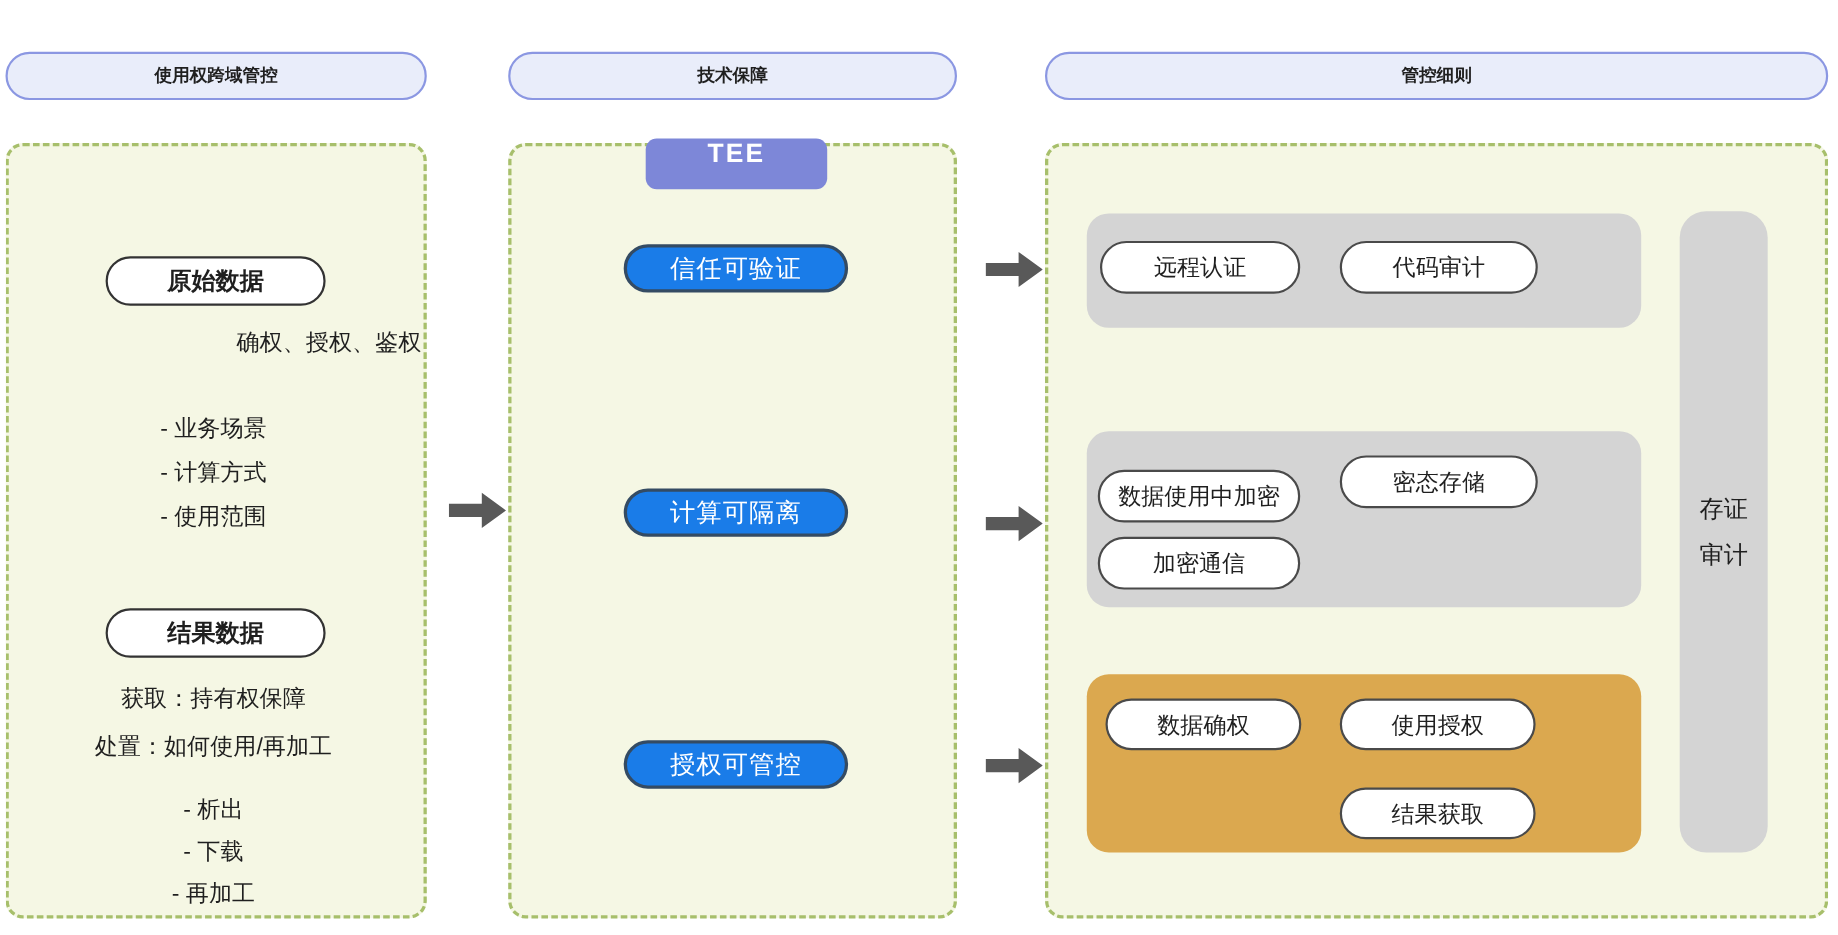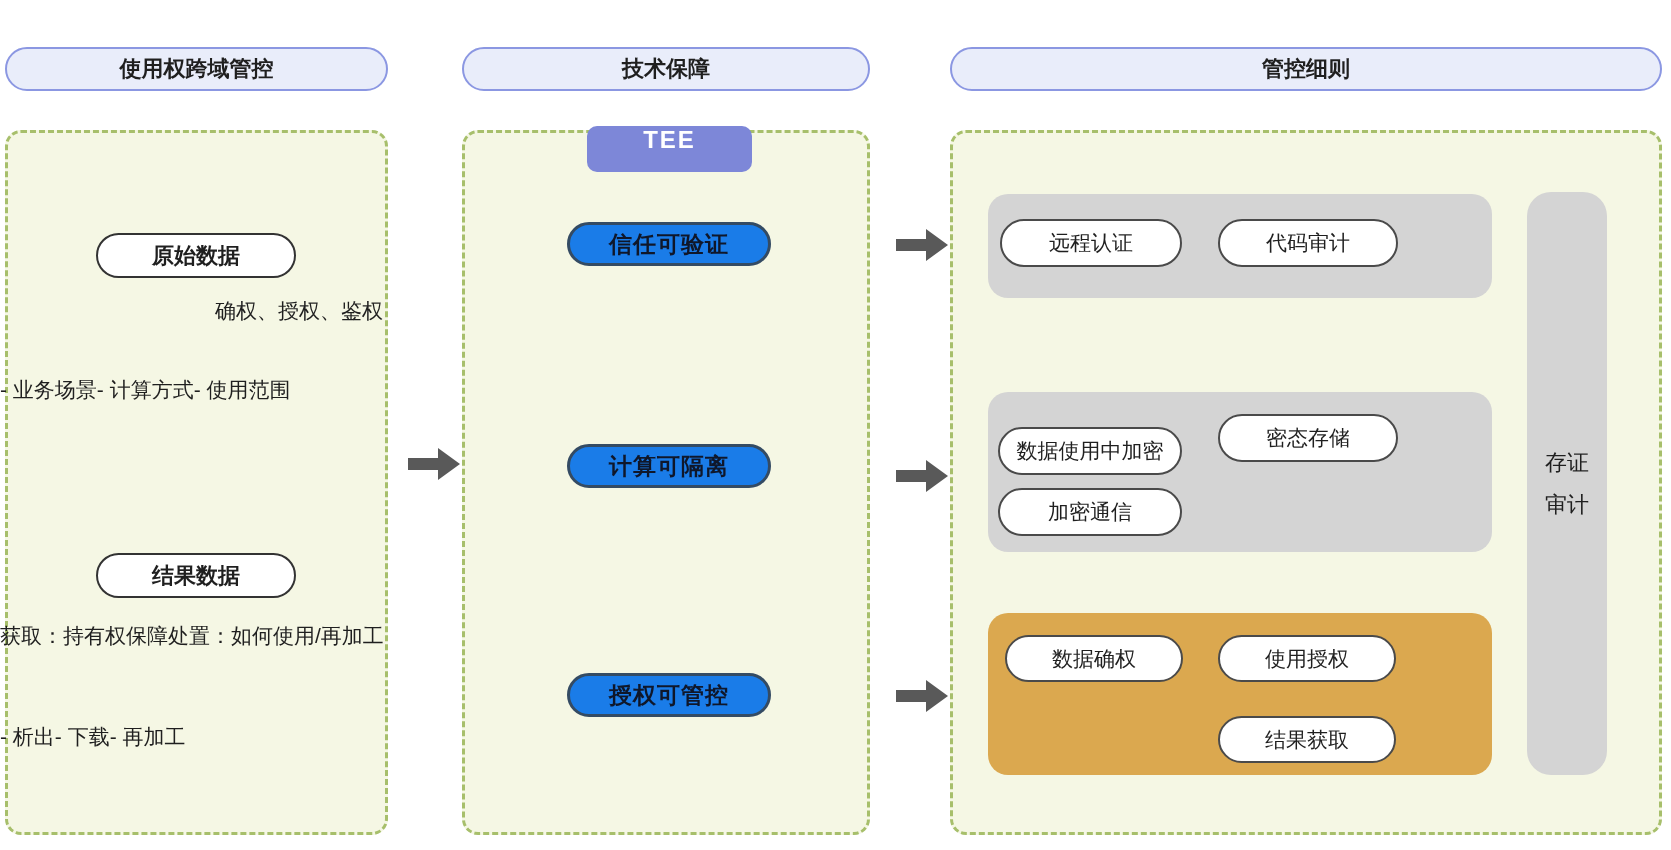--- a/index.html
+++ b/index.html
@@ -5,21 +5,21 @@
   html,body{margin:0;padding:0;background:#ffffff;}
   body{font-family:"Liberation Sans","DejaVu Sans",sans-serif;color:var(--text,#1f1f1f);}
   #canvas{position:relative;width:1671px;height:850px;background:#ffffff;overflow:hidden;}
 
   .col-header{
     position:absolute;top:47px;height:44px;
     background:var(--header-fill,#e9edfa);
     border:2px solid var(--header-border,#8b97e2);
     border-radius:22px;box-sizing:border-box;
     display:flex;align-items:center;justify-content:center;
-    font-size:22px;font-weight:bold;color:var(--text,#1f1f1f);
+    font-size:16px;font-weight:bold;color:var(--text,#1f1f1f);
   }
   .panel{
     position:absolute;top:130px;height:705px;
     background:var(--panel-fill,#f5f7e4);
     border:3px dashed var(--panel-border,#a7bf6b);
     border-radius:16px;box-sizing:border-box;
   }
   .white-pill{
     position:absolute;background:#ffffff;
     border:2px solid var(--pill-border,#4a4a4a);
@@ -32,39 +32,39 @@
     background:#ffffff;border:2.5px solid #333333;border-radius:23px;
     box-sizing:border-box;display:flex;align-items:center;justify-content:center;
     font-size:22px;font-weight:bold;color:var(--text,#1f1f1f);
   }
   .blue-pill{
     position:absolute;left:567px;width:204px;height:44px;
     background:var(--blue-pill,#1a7ce8);
     border:3px solid var(--blue-pill-border,#344b63);
     border-radius:22px;box-sizing:border-box;
     display:flex;align-items:center;justify-content:center;
-    font-size:23px;font-weight:bold;color:#0f172a;letter-spacing:1px;
+    font-size:23px;font-weight:normal;color:#ffffff;letter-spacing:1px;
   }
   .tee-badge{
     position:absolute;left:587px;top:126px;width:165px;height:46px;
     background:var(--tee-badge,#7d87d8);border-radius:10px;
     display:flex;align-items:flex-start;justify-content:center;
     font-size:24px;font-weight:bold;color:#ffffff;letter-spacing:2px;
   }
   .gray-box{position:absolute;left:988px;width:504px;background:var(--gray-box,#d4d4d4);border-radius:20px;}
   .orange-box{position:absolute;left:988px;width:504px;background:var(--orange-box,#dba84f);border-radius:20px;}
   .audit-bar{
     position:absolute;left:1527px;top:192px;width:80px;height:583px;
     background:var(--gray-box,#d4d4d4);border-radius:24px;
     display:flex;flex-direction:column;align-items:center;justify-content:center;gap:12px;
     font-size:22px;color:var(--text,#1f1f1f);
   }
   .text-line{position:absolute;font-size:21px;color:var(--text,#1f1f1f);}
   .center-text{left:0;width:383px;text-align:right;}
-  .bullet-block{position:absolute;left:0;width:388px;display:flex;flex-direction:row;align-items:center;}
+  .bullet-block{position:absolute;left:0;width:388px;display:flex;flex-direction:column;align-items:center;}
   .bullet-block div{width:fit-content;text-align:left;font-size:21px;line-height:40px;color:var(--text,#1f1f1f);}
   .result-block div{line-height:43px;}
   .result-bullets div{line-height:38px;}
   .arrow{position:absolute;width:52px;height:36px;color:var(--arrow,#595959);}
 </style>
 </head>
 <body>
 
 <div id="canvas">
 

